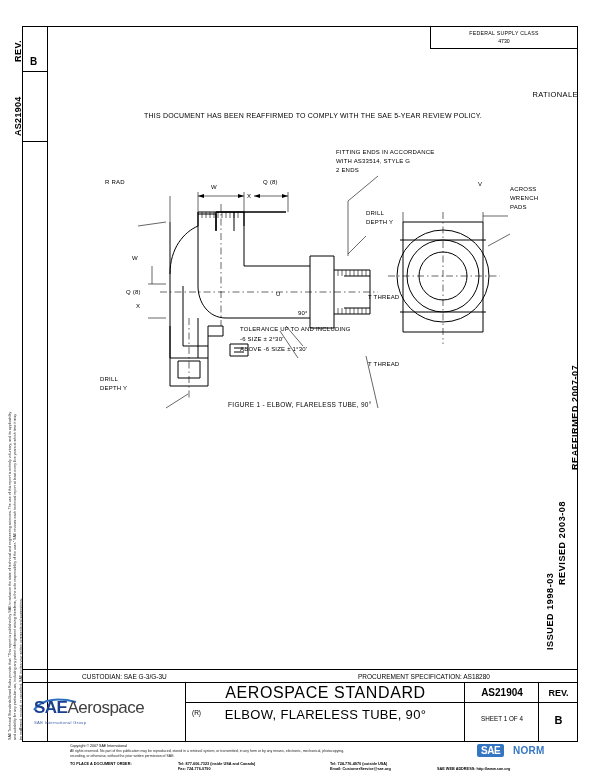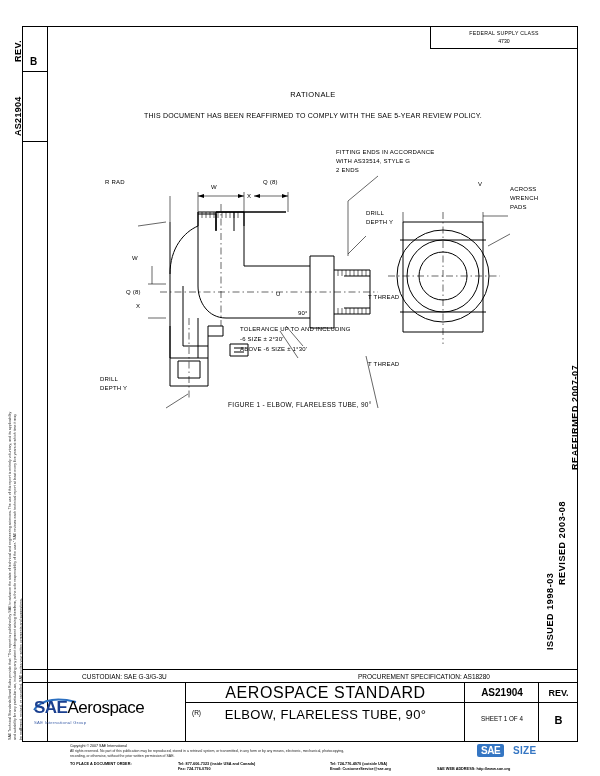--- a/index.html
+++ b/index.html
@@ -65,21 +65,21 @@
   .fsc-num{font-size:5.2px;margin-top:2px;}
   .rv{
     position:absolute;
     transform-origin:0 0;
     transform:rotate(-90deg);
     font-size:9px;font-weight:bold;letter-spacing:0.6px;
     white-space:nowrap;
   }
   
   .rationale-title{
-    position:absolute;left:0;top:64px;width:556px;text-align:center;
+    position:absolute;left:0;top:64px;width:556px;text-align:right;
     font-size:7.5px;letter-spacing:0.4px;
   }
   .rationale-body{
     position:absolute;left:0;top:86px;width:556px;text-align:center;
     font-size:7px;letter-spacing:0.2px;
   }
   
   .draw{
     position:absolute;left:48px;top:26px;width:530px;height:640px;
   }
@@ -134,21 +134,21 @@
   .midbot-ir{position:absolute;left:6px;top:26px;font-size:6.5px;}
   .midbot-title{
     position:absolute;left:0;top:24px;width:279px;text-align:center;
     font-size:13px;letter-spacing:0.3px;
   }
   
   .sae-logo{
     position:absolute;left:12px;top:15px;
     font-size:17px;font-weight:bold;color:#1a3f8f;letter-spacing:-0.5px;
   }
-  .sae-logo .aero{font-weight:normal;color:#000000;}
+  .sae-logo .aero{font-weight:normal;color:#404040;}
   .sae-sub{
     position:absolute;left:12px;top:37px;font-size:4.2px;color:#3b5ea8;letter-spacing:0.3px;
   }
   .sae-swoosh{
     position:absolute;left:10px;top:13px;width:60px;height:20px;
   }
   
   .footer{
     position:absolute;left:70px;top:746px;width:520px;
     font-size:3.5px;line-height:5px;color:#222;
@@ -435,16 +435,16 @@
   </div>
   <div style="position:absolute;left:70px;top:762px;font-size:3.8px;font-weight:bold;">TO PLACE A DOCUMENT ORDER:</div>
   <div style="position:absolute;left:178px;top:762px;font-size:3.8px;font-weight:bold;">Tel: 877-606-7323 (inside USA and Canada)</div>
   <div style="position:absolute;left:178px;top:767px;font-size:3.8px;font-weight:bold;">Fax: 724-776-0790</div>
   <div style="position:absolute;left:330px;top:762px;font-size:3.8px;font-weight:bold;">Tel: 724-776-4970 (outside USA)</div>
   <div style="position:absolute;left:330px;top:767px;font-size:3.8px;font-weight:bold;">Email: CustomerService@sae.org</div>
   <div style="position:absolute;left:437px;top:767px;font-size:3.8px;font-weight:bold;">SAE WEB ADDRESS: http://www.sae.org</div>
 
   <div class="wm">
     <span class="wm-sae">SAE</span>
-    <span class="wm-norm">SIZE</span>
+    <span class="wm-norm">NORM</span>
   </div>
 
 </div>
 
 </body></html>

